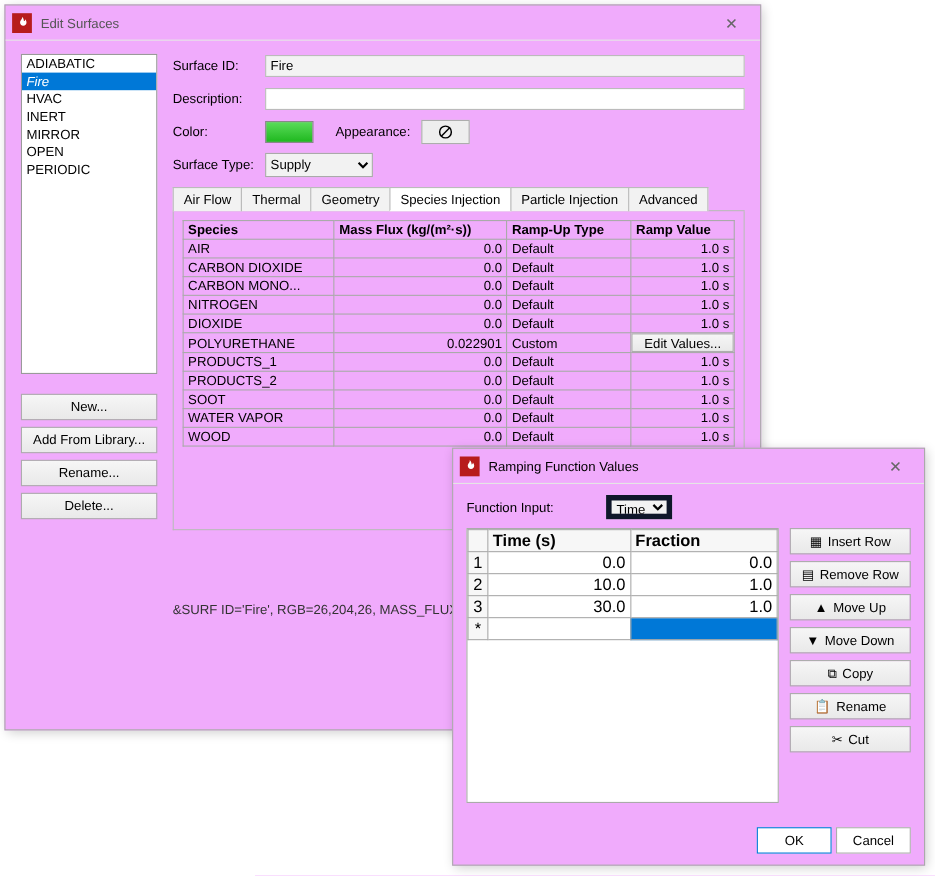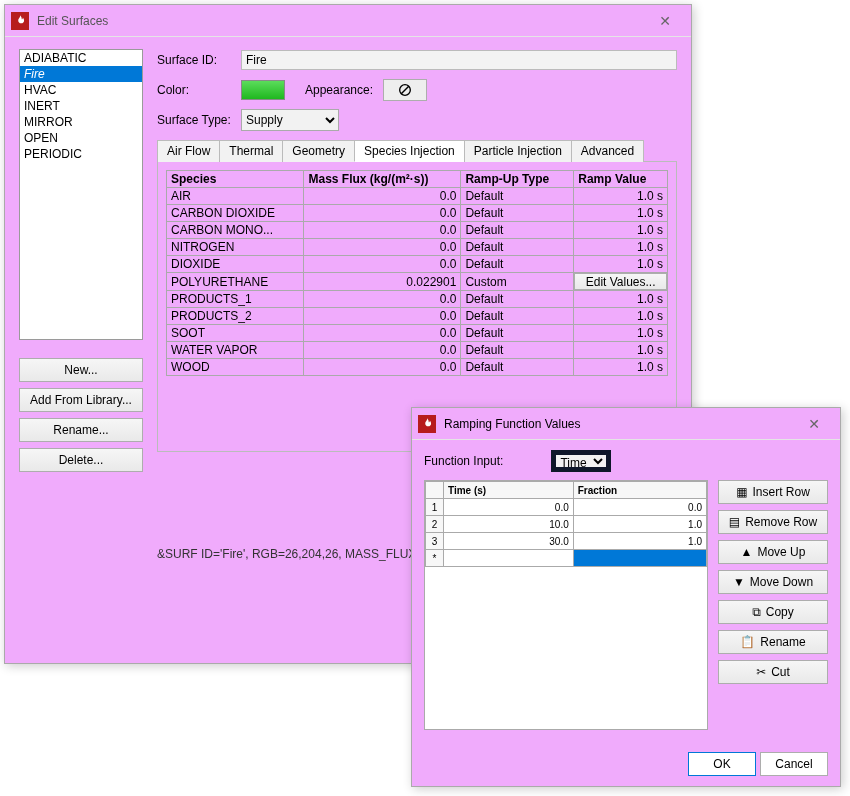--- a/index.html
+++ b/index.html
@@ -147,21 +147,21 @@
   }
 
   
   #win-ramp { left: 411px; top: 407px; width: 430px; height: 380px; }
   #win-ramp .body { padding: 10px 12px; position:relative; height:calc(100% - 32px); }
   .fi-row { display:flex; align-items:center; margin-bottom:8px;gap:40px; }
   .fi-row .label { margin-right:8px; }
   select.fi { width:60px;height:22px;font:inherit;background:#f2f2f2;border:5px solid #0f172a; }
   .ramp-area { display:flex; gap:10px; }
   .ramp-grid-wrap { flex:1; border:1px solid #aaa; height:250px; background:#fff; }
-  .rgrid { width:100%; border-collapse:collapse; font-size:10px;}
+  .rgrid { width:100%; border-collapse:collapse; font-size:15px;}
   .rgrid th, .rgrid td { border:1px solid #aaa; padding:1px 4px; height:17px; }
   .rgrid th { background:#f7f7f7; text-align:left;}
   .rgrid th.rownum, .rgrid td.rownum { width:18px; text-align:center; background:#f7f7f7;}
   .rgrid td.num { text-align:right; }
   .rgrid td.sel { background:#0078d7; }
   .ramp-btns { width:110px; display:flex; flex-direction:column; gap:6px;}
   .ramp-btns button {
     height:24px;border:1px solid #adadad;background:linear-gradient(#f6f6f6,#e9e9e9);
     font:inherit;cursor:pointer;display:flex;align-items:center;justify-content:center;gap:5px;
   }
@@ -200,20 +200,24 @@
       <button>Add From Library...</button>
       <button>Rename...</button>
       <button>Delete...</button>
     </div>
   </div>
 
   <div class="form-area">
     <div class="form-row">
       <span class="label">Surface ID:</span>
       <input type="text" value="Fire" style="">
+    </div>
+    <div class="form-row">
+      <span class="label">Description:</span>
+      <input type="text" class="white" value="" style="">
     </div>
     <div class="form-row">
       <span class="label">Color:</span>
       <div class="color-swatch"></div>
       <span style="margin-left:20px">Appearance:</span>
       <div class="appearance-btn">
         <svg viewBox="0 0 24 24">
             <circle cx="12" cy="12" r="8" fill="none" stroke="#000" stroke-width="2"></circle>
             <line x1="6" y1="18" x2="18" y2="6" stroke="#000" stroke-width="2"></line>
           </svg>

